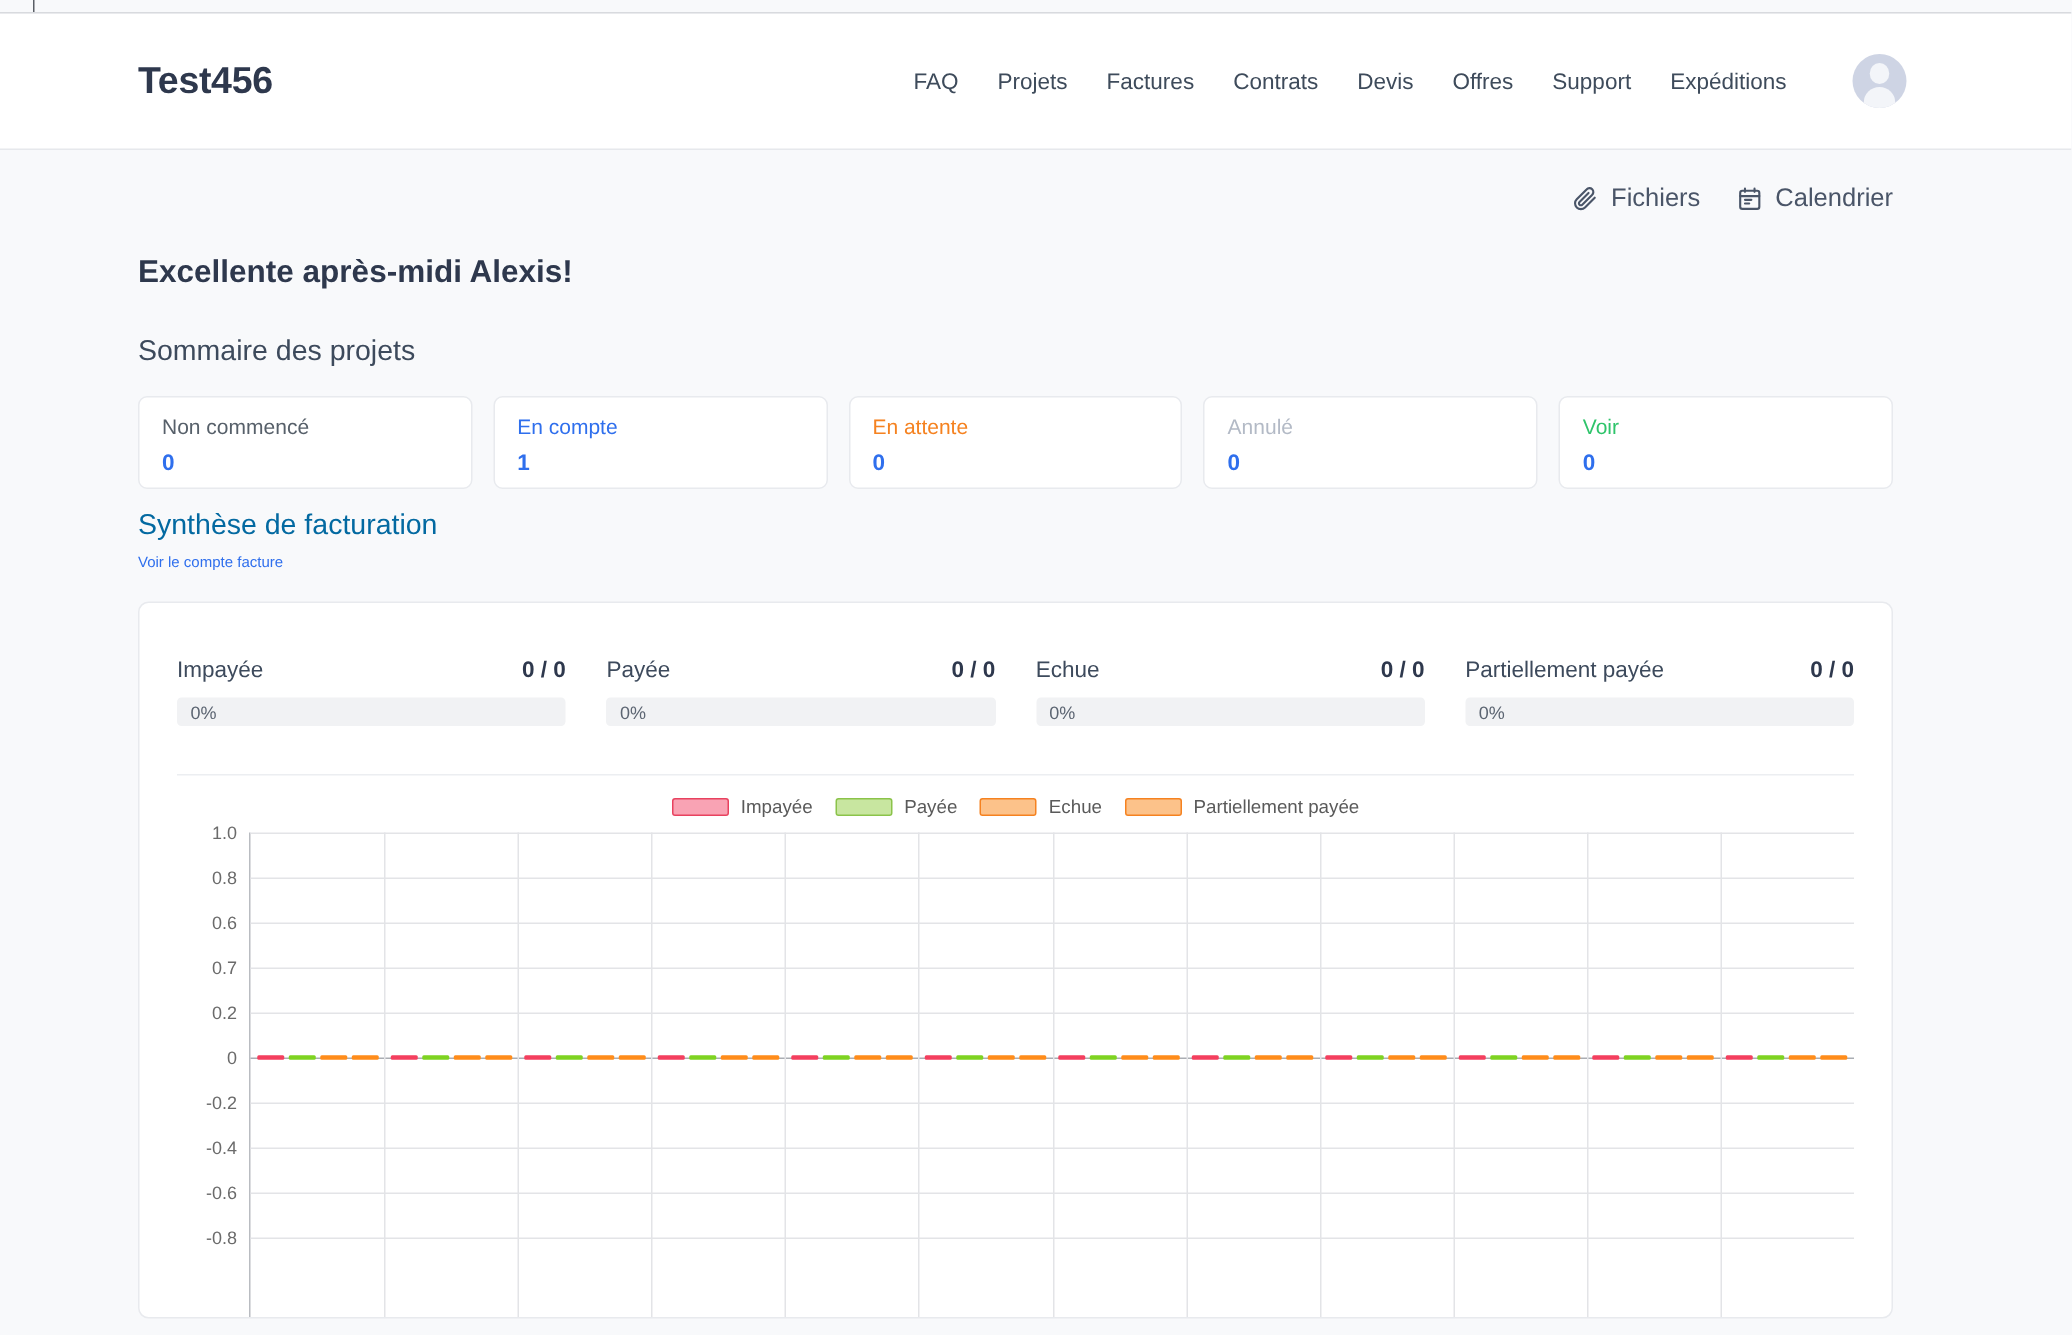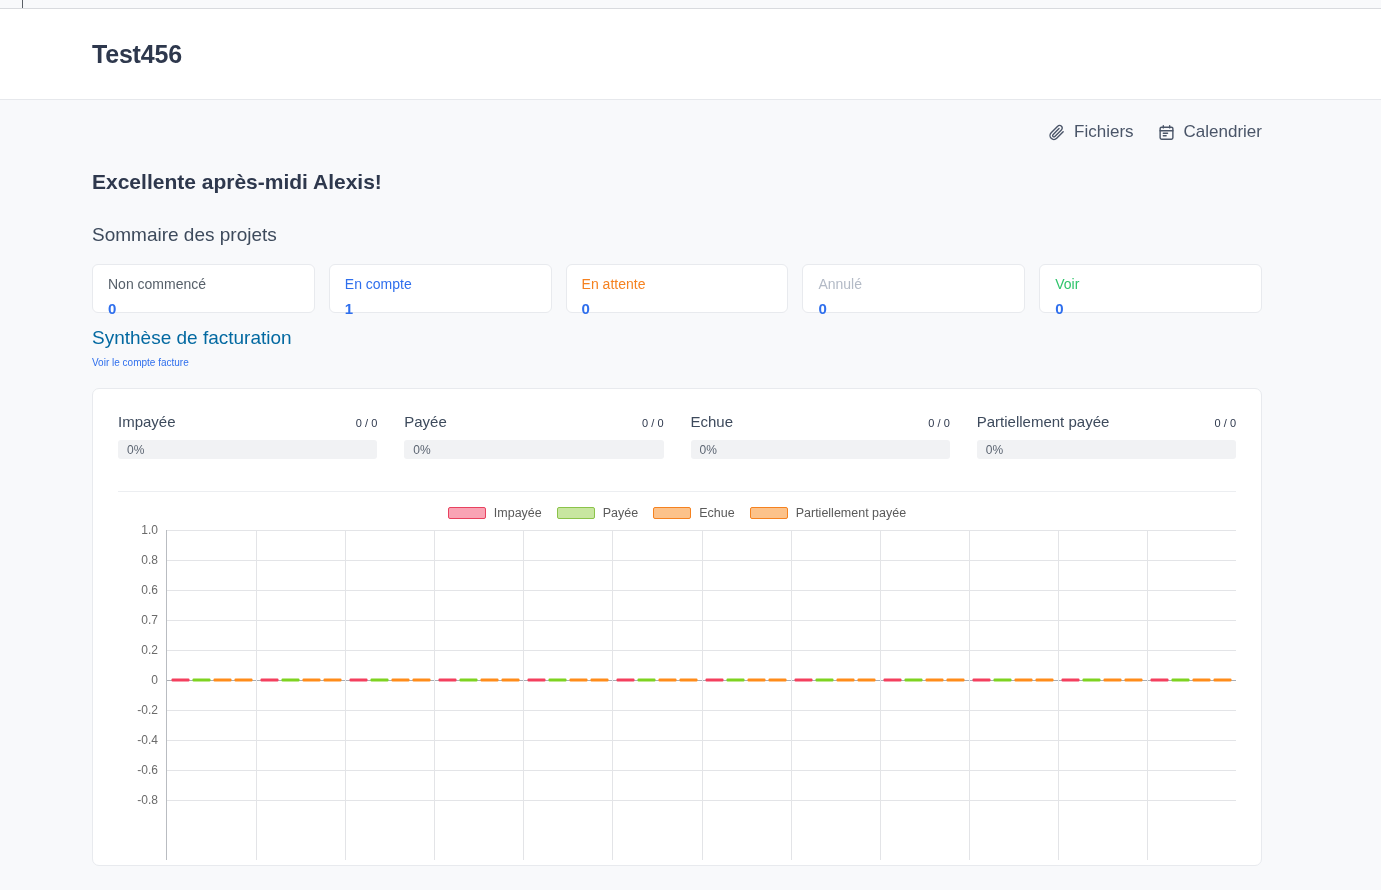--- a/index.html
+++ b/index.html
@@ -79,21 +79,21 @@
   }
   .section-title {
     font-size: 19px; color: #3d4a5c; margin-top: 30px;
   }
 
   
   .summary-row {
     display: flex; gap: 14px; margin-top: 18px;
   }
   .sum-card {
-    flex: 1 1 0; height: 49px;
+    flex: 1 1 0; height: 62px;
     background: #ffffff;
     border: 1px solid #e8eaee;
     border-radius: 6px;
     padding: 11px 0 0 15px;
   }
   .sum-label { font-size: 14px; line-height: 17px; }
   .sum-value {
     font-size: 15px; font-weight: bold; color: #2f6fed;
     margin-top: 7px;
   }
@@ -121,21 +121,21 @@
     height: 478px;
     overflow: hidden;
   }
 
   .stat-row { display: flex; gap: 27px; }
   .stat { flex: 1 1 0; }
   .stat-head {
     display: flex; justify-content: space-between; align-items: baseline;
   }
   .stat-name { font-size: 15px; color: #3d4a5c; }
-  .stat-count { font-size: 11px; font-weight: normal; color: #2e384d; }
+  .stat-count { font-size: 15px; font-weight: bold; color: #2e384d; margin-top: 12px; }
   .stat-bar {
     margin-top: 10px; height: 19px;
     background: #f1f2f4; border-radius: 3px;
     display: flex; align-items: center;
     padding-left: 9px;
   }
   .stat-pct { font-size: 12px; color: #5c6572; }
 
   .divider {
     margin-top: 32px;
@@ -186,20 +186,34 @@
 </style>
 </head>
 <body>
 
 <div class="browser-strip">
   <div class="caret"></div>
 </div>
 
 <div class="navbar">
   <div class="brand">Test456</div>
+  <div class="nav-links">
+    <a class="nav-link" href="#">FAQ</a>
+    <a class="nav-link" href="#">Projets</a>
+    <a class="nav-link" href="#">Factures</a>
+    <a class="nav-link" href="#">Contrats</a>
+    <a class="nav-link" href="#">Devis</a>
+    <a class="nav-link" href="#">Offres</a>
+    <a class="nav-link" href="#">Support</a>
+    <a class="nav-link" href="#">Expéditions</a>
+    <div class="avatar">
+      <div class="head"></div>
+      <div class="body"></div>
+    </div>
+  </div>
 </div>
 
 <div class="content">
 
   
   <div class="quick-actions">
     <div class="qa-item">
       <span>
         <svg width="17" height="17" viewBox="0 0 24 24" fill="none" stroke="#4a5568" stroke-width="2" stroke-linecap="round">
           <path d="M21.4 11.05 12.25 20.2a5.5 5.5 0 0 1-7.78-7.78l9.2-9.19a3.67 3.67 0 1 1 5.18 5.18l-9.2 9.2a1.83 1.83 0 0 1-2.59-2.6l8.5-8.49"></path>

